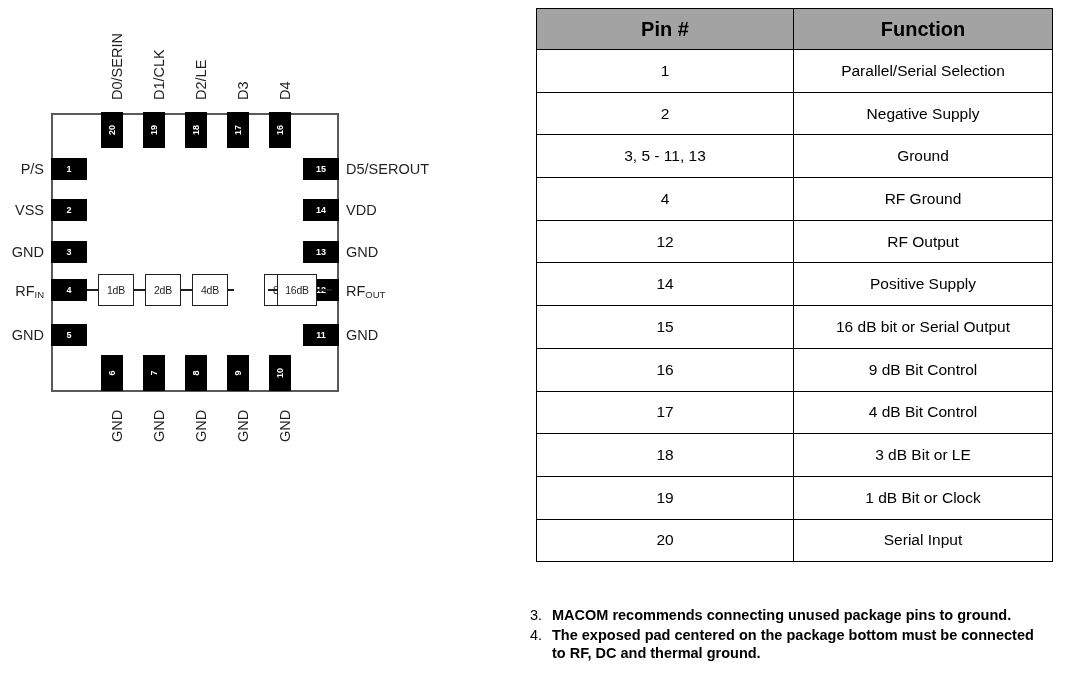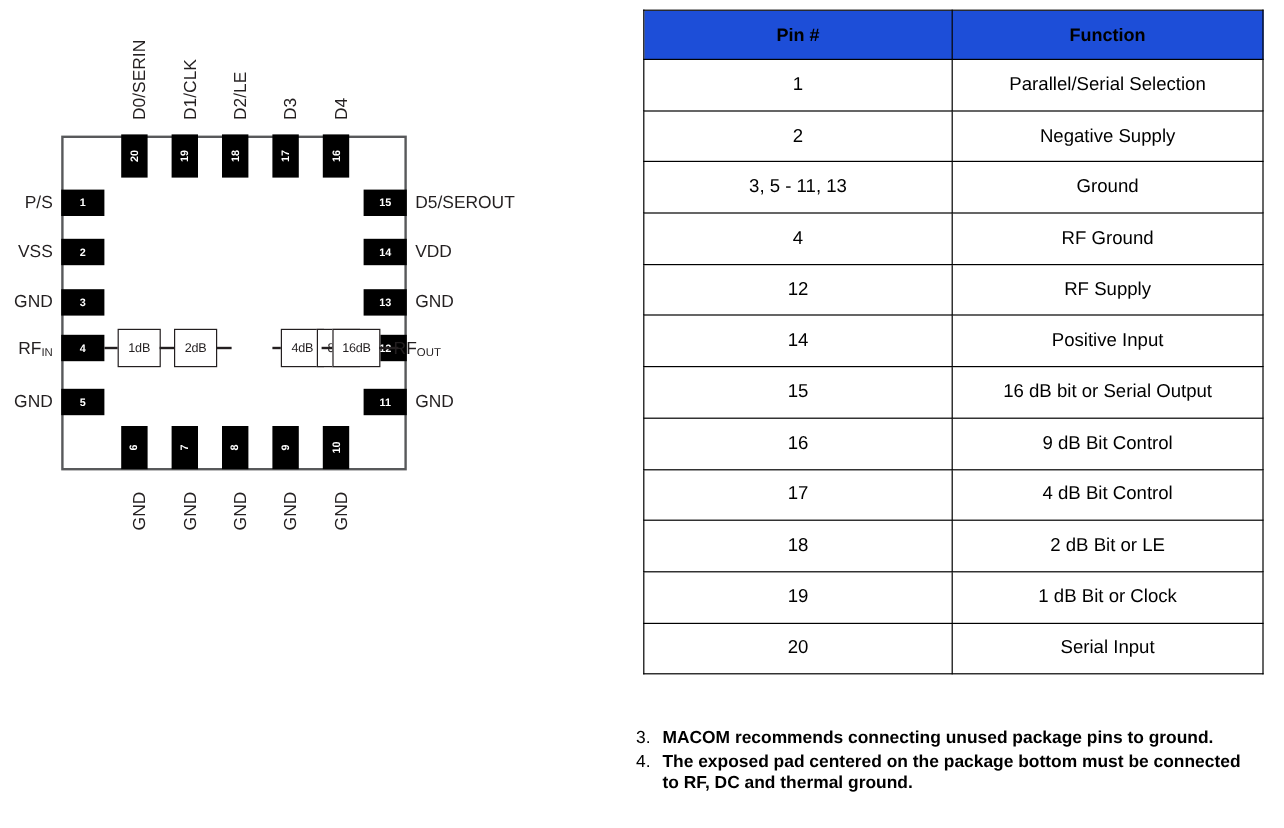--- a/index.html
+++ b/index.html
@@ -137,23 +137,23 @@
     border: 1.6px solid #000000;
     text-align: center;
     vertical-align: middle;
     height: 41.7px;
     font-size: 15.5px;
     color: #000000;
     font-weight: normal;
     padding: 0 4px;
   }
   table.pin-table th {
-    background: #1d4ed8;
+    background: #a3a3a3;
     font-weight: bold;
-    font-size: 15px;
+    font-size: 20px;
     height: 40px;
   }
   table.pin-table col.c-pin { width: 257px; }
   table.pin-table col.c-fn  { width: 259px; }
   td .sup {
     font-size: 9.5px;
     vertical-align: super;
     line-height: 0;
   }
 
@@ -244,21 +244,21 @@
   <div class="pad h" style="left:303px; top:279px;">
       <span>12</span>
     </div>
   <div class="pad h" style="left:303px; top:324px;">
       <span>11</span>
     </div>
 
   <div class="sidelabel" style="left:346px; top:162px;">D5/SEROUT</div>
   <div class="sidelabel" style="left:346px; top:203px;">VDD</div>
   <div class="sidelabel" style="left:346px; top:245px;">GND</div>
-  <div class="sidelabel" style="left:328px; top:284px;"><span>RF</span><sub>OUT</sub></div>
+  <div class="sidelabel" style="left:346px; top:284px;"><span>RF</span><sub>OUT</sub></div>
   <div class="sidelabel" style="left:346px; top:328px;">GND</div>
 
   <div class="pad v" style="left:101px; top:355px;">
       <span class="padnum">6</span>
     </div>
   <div class="pad v" style="left:143px; top:355px;">
       <span class="padnum">7</span>
     </div>
   <div class="pad v" style="left:185px; top:355px;">
       <span class="padnum">8</span>
@@ -275,21 +275,21 @@
   <div class="vlabel" style="left:194px; top:442px;">GND</div>
   <div class="vlabel" style="left:236px; top:442px;">GND</div>
   <div class="vlabel" style="left:278px; top:442px;">GND</div>
 
   <div class="atten-chain">
     <div class="atten-wire" style="left:-1px;  width:12px;"></div>
     <div class="atten-box" style="left:10px;">1dB</div>
     <div class="atten-wire" style="left:45px;  width:13px;"></div>
     <div class="atten-box" style="left:57px;">2dB</div>
     <div class="atten-wire" style="left:92px;  width:13px;"></div>
-    <div class="atten-box" style="left:104px;margin-left:42px;">4dB</div>
+    <div class="atten-box" style="left:104px;">4dB</div>
     <div class="atten-wire" style="left:139px; width:7px;"></div>
     <div class="atten-box" style="left:145px;margin-left:31px;">8dB</div>
     <div class="atten-wire" style="left:180px; width:10px;"></div>
     <div class="atten-box" style="left:189px; width:40px;">16dB</div>
     <div class="atten-wire" style="left:228px; width:16px;"></div>
   </div>
 
 </div>
 
 <div id="pin-table-wrap">
@@ -316,41 +316,41 @@
       <tr>
           <td>3, 5 - 11, 13</td>
           <td>Ground</td>
         </tr>
       <tr>
           <td>4</td>
           <td>RF Ground</td>
         </tr>
       <tr>
           <td>12</td>
-          <td>RF Supply</td>
+          <td>RF Output</td>
         </tr>
       <tr>
           <td>14</td>
-          <td>Positive Input</td>
+          <td>Positive Supply</td>
         </tr>
       <tr>
           <td>15</td>
           <td>16 dB bit or Serial Output</td>
         </tr>
       <tr>
           <td>16</td>
           <td>9 dB Bit Control</td>
         </tr>
       <tr>
           <td>17</td>
           <td>4 dB Bit Control</td>
         </tr>
       <tr>
           <td>18</td>
-          <td>2 dB Bit or LE</td>
+          <td>3 dB Bit or LE</td>
         </tr>
       <tr>
           <td>19</td>
           <td>1 dB Bit or Clock</td>
         </tr>
       <tr>
           <td>20</td>
           <td>Serial Input</td>
         </tr>
     </tbody>

